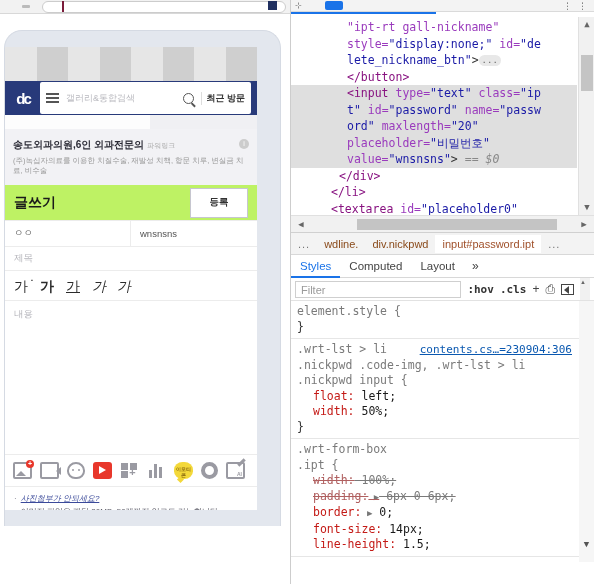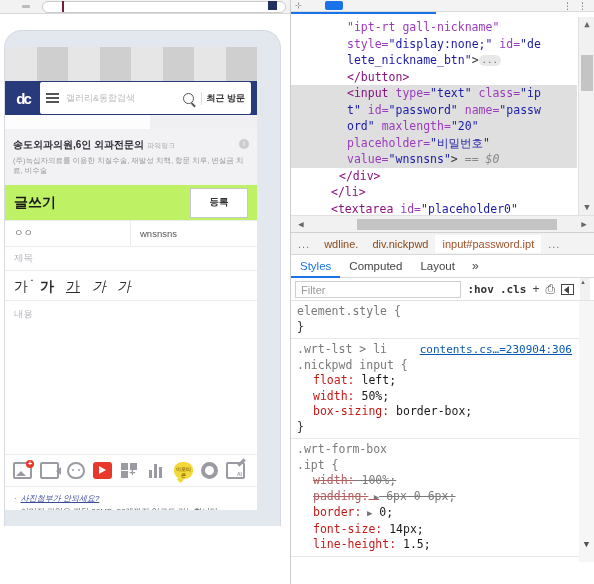--- a/index.html
+++ b/index.html
@@ -435,24 +435,24 @@
     </div>
 
     <div class="rules">
       <div id="rules-body">
           <div class="rule">
             <div class="sel-line"><span class="sel-name">element.style {</span></div>
             <div class="brace">}</div>
           </div>
           <div class="rule">
             <div class="sel-line"><span class="sel-name">.wrt-lst &gt; li</span><span class="src-link">contents.cs…=230904:306</span></div>
+            <div class="sel-line"><span class="sel-name">.nickpwd .code-img, .wrt-lst &gt; li</span></div>
             <div class="sel-line"><span class="sel-name">.nickpwd input {</span></div>
             <div class="prop"><span>float:</span><span class="pv"> left;</span></div>
             <div class="prop"><span>width:</span><span class="pv"> 50%;</span></div>
-            <div class="prop"><span>box-sizing:</span><span class="pv"> border-box;</span></div>
             <div class="brace">}</div>
           </div>
           <div class="rule">
             <div class="sel-line"><span class="sel-name">.wrt-form-box</span></div>
             <div class="sel-line"><span class="sel-name">.ipt {</span></div>
             <div class="prop struck"><span>width:</span><span class="pv"> 100%;</span></div>
             <div class="prop struck"><span>padding:</span><span class="arw"> ▶</span><span class="pv"> 6px 0 6px;</span></div>
             <div class="prop"><span>border:</span><span class="arw"> ▶</span><span class="pv"> 0;</span></div>
             <div class="prop"><span>font-size:</span><span class="pv"> 14px;</span></div>
             <div class="prop"><span>line-height:</span><span class="pv"> 1.5;</span></div>

